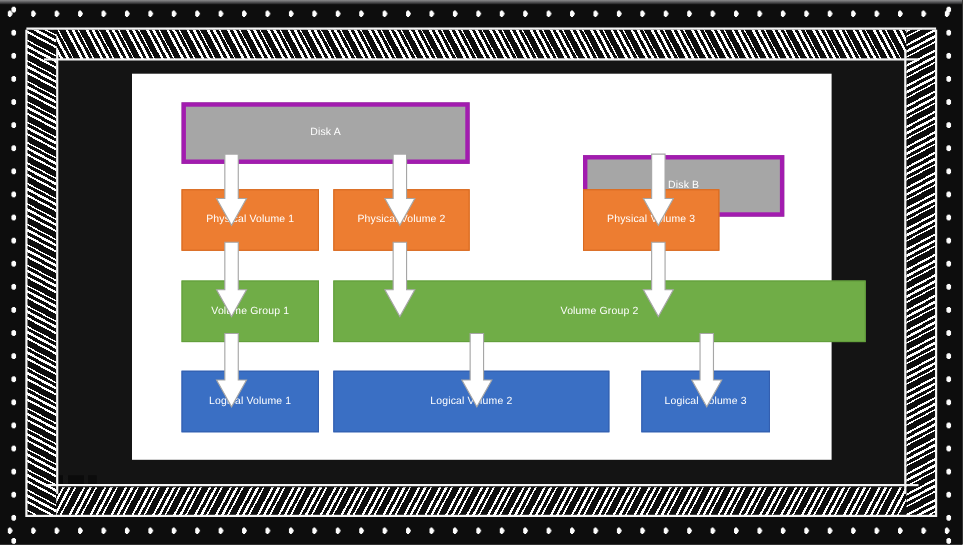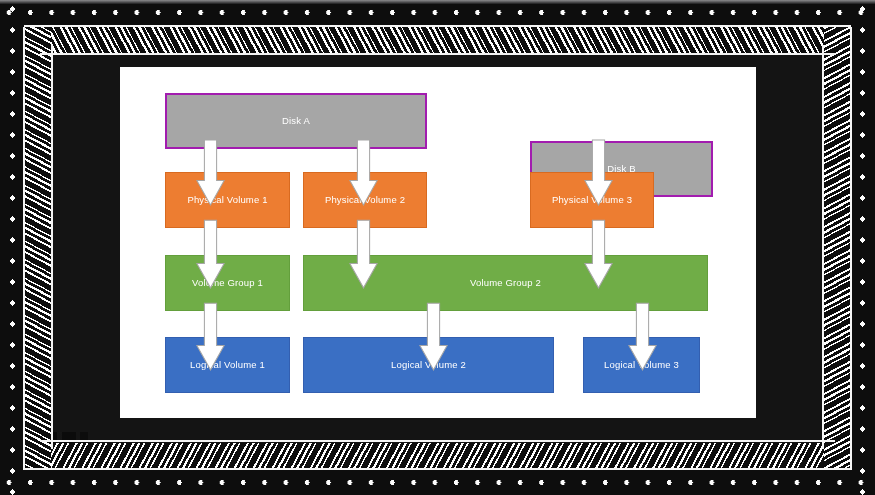--- a/index.html
+++ b/index.html
@@ -151,21 +151,21 @@
     align-items: center;
     justify-content: center;
     color: #ffffff;
     font-size: 9.5px;
     letter-spacing: 0.15px;
     line-height: 1.1;
     text-align: center;
     white-space: nowrap;
     z-index: 2;
   }
-  .node.disk   { background: #a6a6a6; border: 2px solid #a21caf; }
+  .node.disk   { background: #a6a6a6; border: 4px solid #a21caf; }
   .node.pv     { background: #ed7d31; border: 1px solid #d86a20; }
   .node.vg     { background: #70ad47; border: 1px solid #639f3c; }
   .node.lv     { background: #3a6fc4; border: 1px solid #335fb0; }
 
   .node-label { pointer-events: none; }
 
   
   .arrow {
     position: absolute;
     z-index: 5;
@@ -277,21 +277,21 @@
         </div>
         <div class="node pv" style="left: 183px; top: 105px; width: 124px; height: 56px;">
           <span class="node-label">Physical Volume 2</span>
         </div>
         <div class="node pv" style="left: 410px; top: 105px; width: 124px; height: 56px;">
           <span class="node-label">Physical Volume 3</span>
         </div>
         <div class="node vg" style="left: 45px; top: 188px; width: 125px; height: 56px;">
           <span class="node-label">Volume Group 1</span>
         </div>
-        <div class="node vg" style="left: 183px; top: 188px; width: 405px; height: 56px;">
+        <div class="node vg" style="left: 183px; top: 188px; width: 484px; height: 56px;">
           <span class="node-label">Volume Group 2</span>
         </div>
         <div class="node lv" style="left: 45px; top: 270px; width: 125px; height: 56px;">
           <span class="node-label">Logical Volume 1</span>
         </div>
         <div class="node lv" style="left: 183px; top: 270px; width: 251px; height: 56px;">
           <span class="node-label">Logical Volume 2</span>
         </div>
         <div class="node lv" style="left: 463px; top: 270px; width: 117px; height: 56px;">
           <span class="node-label">Logical Volume 3</span>

